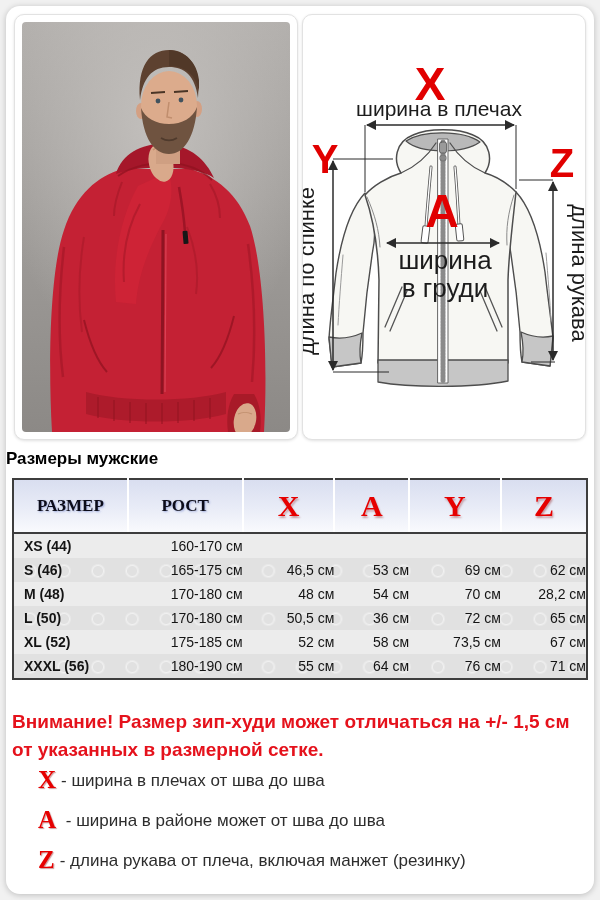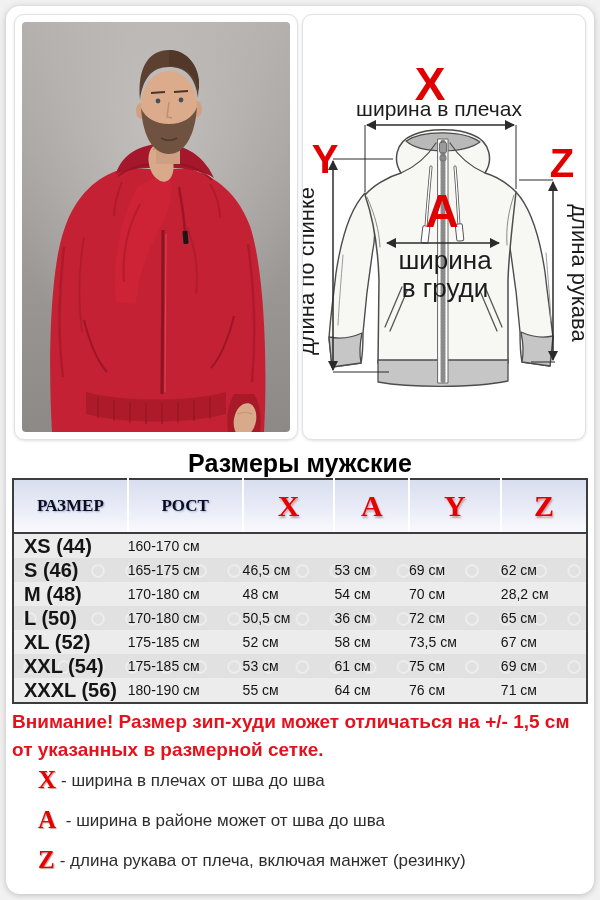--- a/index.html
+++ b/index.html
@@ -23,21 +23,21 @@
     box-sizing:border-box;overflow:hidden;
   }
   .photo-card{left:8px;padding:7px;}
   .diagram-card{left:296px;}
   .photo-card svg{display:block;border-radius:4px;}
   .diagram-card svg{display:block;}
 
   
   .section-title{
     position:absolute;top:443px;left:0;width:588px;
-    text-align:center;font-size:25px;font-weight:bold;color:#000;
+    font-size:17px;font-weight:bold;color:#000;
   }
 
   
   table.size-table{
     position:absolute;top:472px;left:6px;width:576px;
     border:2px solid #3d3d3d;border-collapse:collapse;
     background:#e5e5e5;table-layout:fixed;
   }
   table.size-table thead th{
     height:50px;
@@ -47,24 +47,24 @@
     text-align:center;vertical-align:middle;
     font-family:"Liberation Serif","DejaVu Serif",serif;
   }
   table.size-table thead th:last-child{border-right:none;}
   th.head-text{font-size:17px;font-weight:bold;color:#0c0c1a;
     text-shadow:1px 1px 2px rgba(100,120,200,0.55);}
   th.head-letter{font-size:30px;font-weight:bold;color:#e60000;
     text-shadow:1px 2px 2px rgba(130,0,0,0.35);}
   table.size-table tbody td{
     height:24px;padding:0;font-size:14px;color:#141414;
-    text-align:left;vertical-align:middle;
+    text-align:right;vertical-align:middle;
   }
   table.size-table tbody td.size-cell{
-    text-align:left;padding-left:10px;font-weight:bold;font-size:20px;margin-left:28px;
+    text-align:left;padding-left:10px;font-weight:bold;font-size:14px;margin-left:28px;
   }
   table.size-table tbody tr:nth-child(odd){background:#ececec;}
   table.size-table tbody tr:nth-child(even){
     background-color:#e1e1e1;
     background-image:radial-gradient(circle 9px at 50% 50%, rgba(225,225,225,0) 4.5px, rgba(250,250,250,0.6) 5.5px, rgba(225,225,225,0) 7.5px);
     background-size:34px 26px;
   }
 
   
   .warning{
@@ -308,28 +308,20 @@
         </tr>
         <tr>
           <td class="size-cell">XL (52)</td>
           <td>175-185 см</td>
           <td>52 см</td>
           <td>58 см</td>
           <td>73,5 см</td>
           <td>67 см</td>
         </tr>
         <tr>
-          <td class="size-cell">XXL (54)</td>
-          <td>175-185 см</td>
-          <td>53 см</td>
-          <td>61 см</td>
-          <td>75 см</td>
-          <td>69 см</td>
-        </tr>
-        <tr>
           <td class="size-cell">XXXL (56)</td>
           <td>180-190 см</td>
           <td>55 см</td>
           <td>64 см</td>
           <td>76 см</td>
           <td>71 см</td>
         </tr>
       </tbody>
     </table>
 

